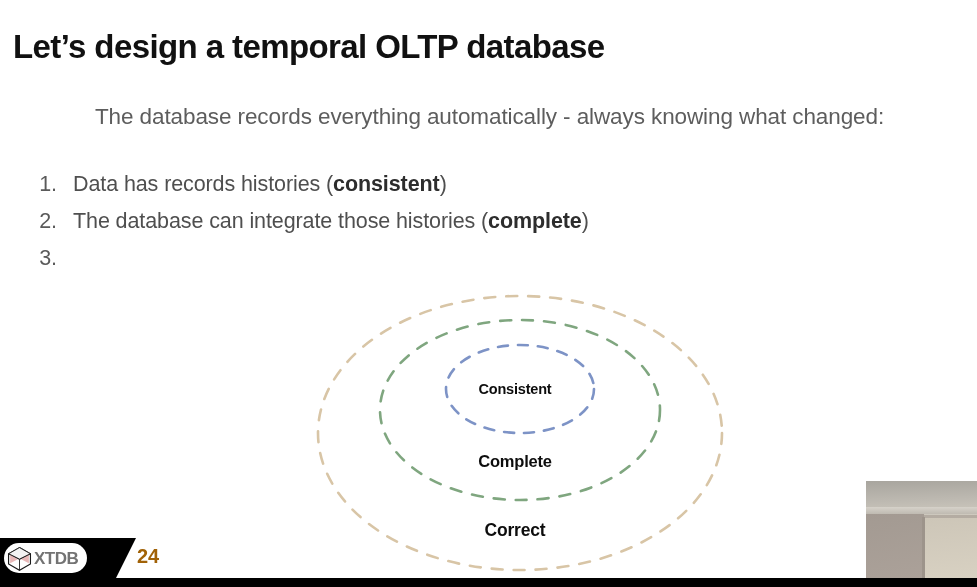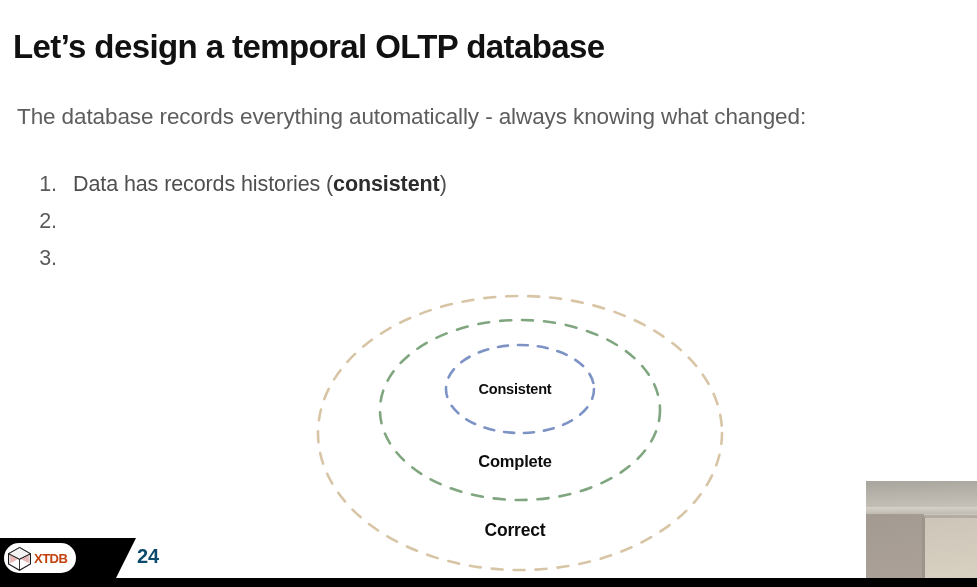--- a/index.html
+++ b/index.html
@@ -36,20 +36,21 @@
   #intro-paragraph {
     position: absolute;
     left: 17px;
     top: 76px;
     width: 945px;
     font-size: 22.5px;
     font-weight: 400;
     color: #5d5d5d;
     line-height: 1.64;
     letter-spacing: -0.1px;
+    text-align: center;
   }
 
   
   #points-list {
     position: absolute;
     left: 17px;
     top: 166px;
     width: 950px;
     margin: 0;
     padding: 0;
@@ -121,33 +122,33 @@
     border-radius: 15px;
     padding: 0 9px 0 3px;
     box-sizing: border-box;
   }
   #cube-icon {
     width: 25px;
     height: 25px;
     flex: none;
   }
   #xtdb-wordmark {
-    font-size: 13px;
-    font-weight: bold;
-    color: #c2410c;
+    font-size: 17px;
+    font-weight: bold;
+    color: #737373;
     letter-spacing: -0.5px;
     line-height: 1;
   }
   #slide-number {
     position: absolute;
     left: 137px;
     top: 545px;
     font-size: 20px;
     font-weight: bold;
-    color: #0c4a6e;
+    color: #a16207;
     letter-spacing: -0.2px;
   }
 
   
   #webcam-overlay {
     position: absolute;
     left: 866px;
     top: 481px;
     width: 111px;
     height: 97px;
@@ -204,20 +205,21 @@
 
   <p id="intro-paragraph">The database records everything automatically - always knowing what changed:</p>
 
   <ol id="points-list">
     <li class="point-row">
       <span class="point-index">1.</span>
       <span class="point-text"><span>Data has records histories (</span><b>consistent</b><span>)</span></span>
     </li>
     <li class="point-row">
       <span class="point-index">2.</span>
+      <span class="point-text"><span>The database can integrate those histories (</span><b>complete</b><span>)</span></span>
     </li>
     <li class="point-row">
       <span class="point-index">3.</span>
     </li>
   </ol>
 
   <div id="ellipse-diagram">
     <svg width="470" height="300" viewBox="0 0 470 300">
       <ellipse id="ring-outer" cx="240" cy="148" rx="202" ry="137" fill="none" stroke-width="2.6" stroke-dasharray="11 11" stroke-linecap="round" stroke="#d8c5a6"></ellipse>
       <ellipse id="ring-middle" cx="240" cy="125" rx="140" ry="90" fill="none" stroke-width="2.6" stroke-dasharray="11 11" stroke-linecap="round" stroke="#7fa67f"></ellipse>

